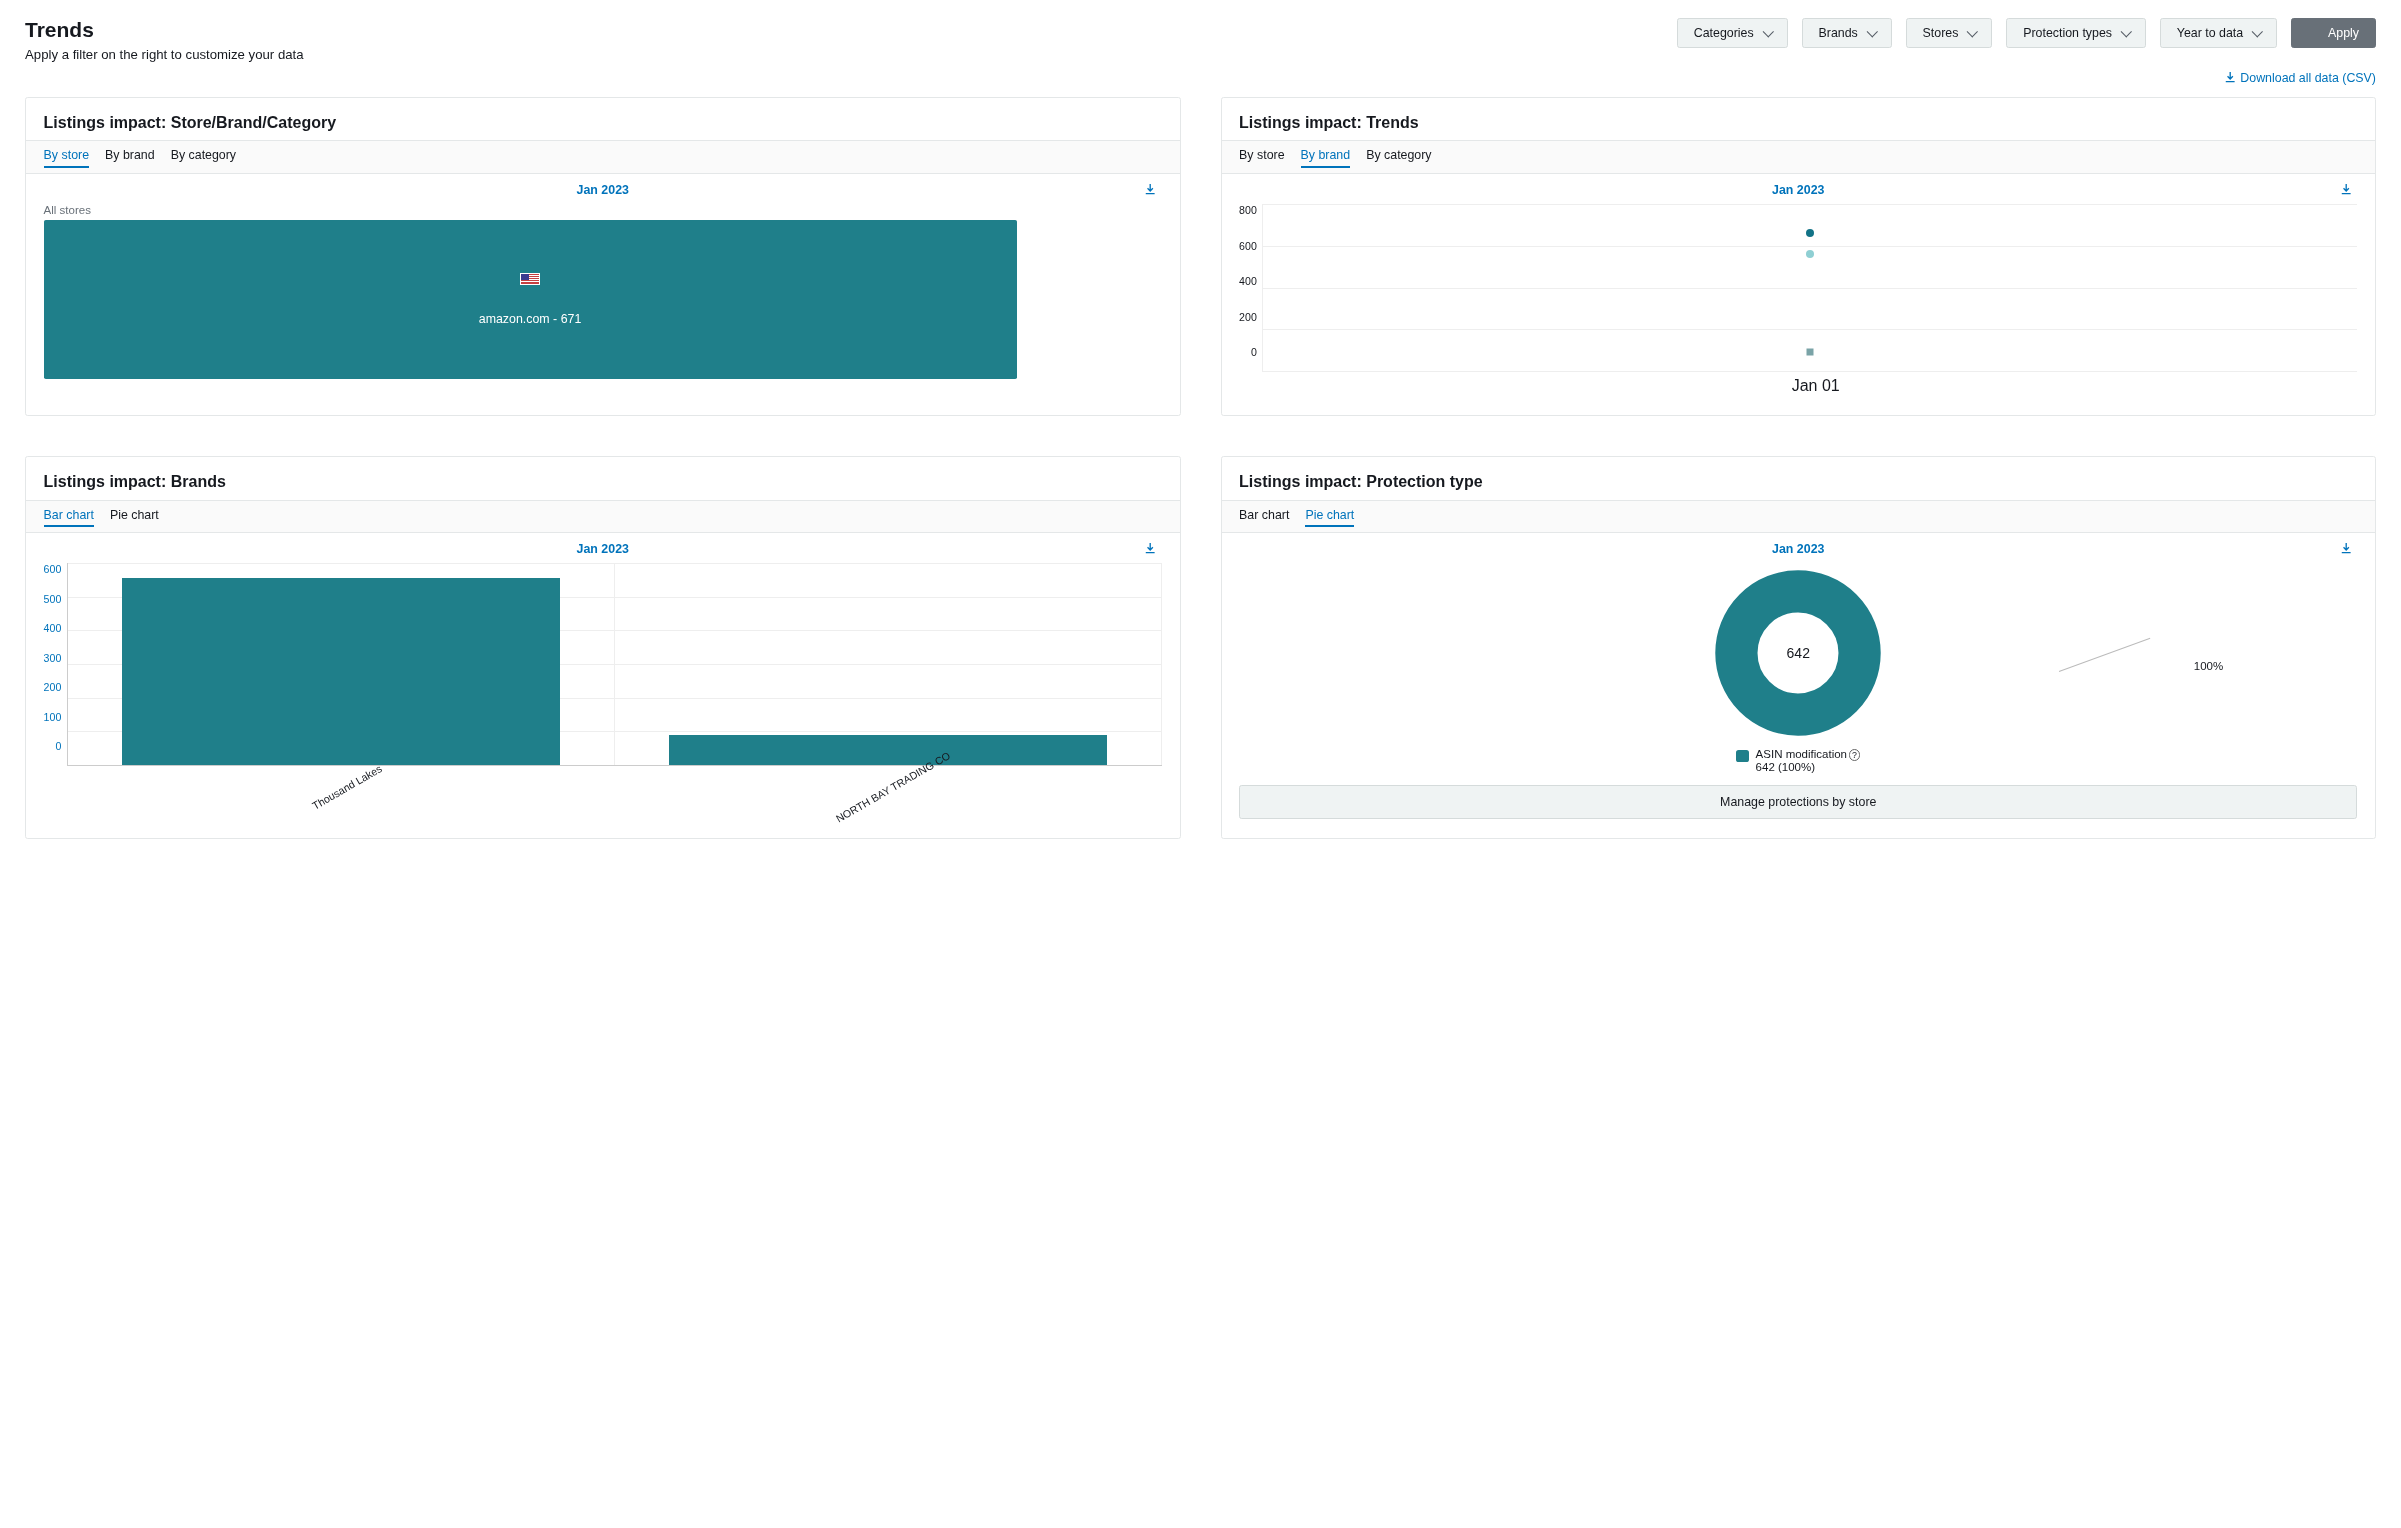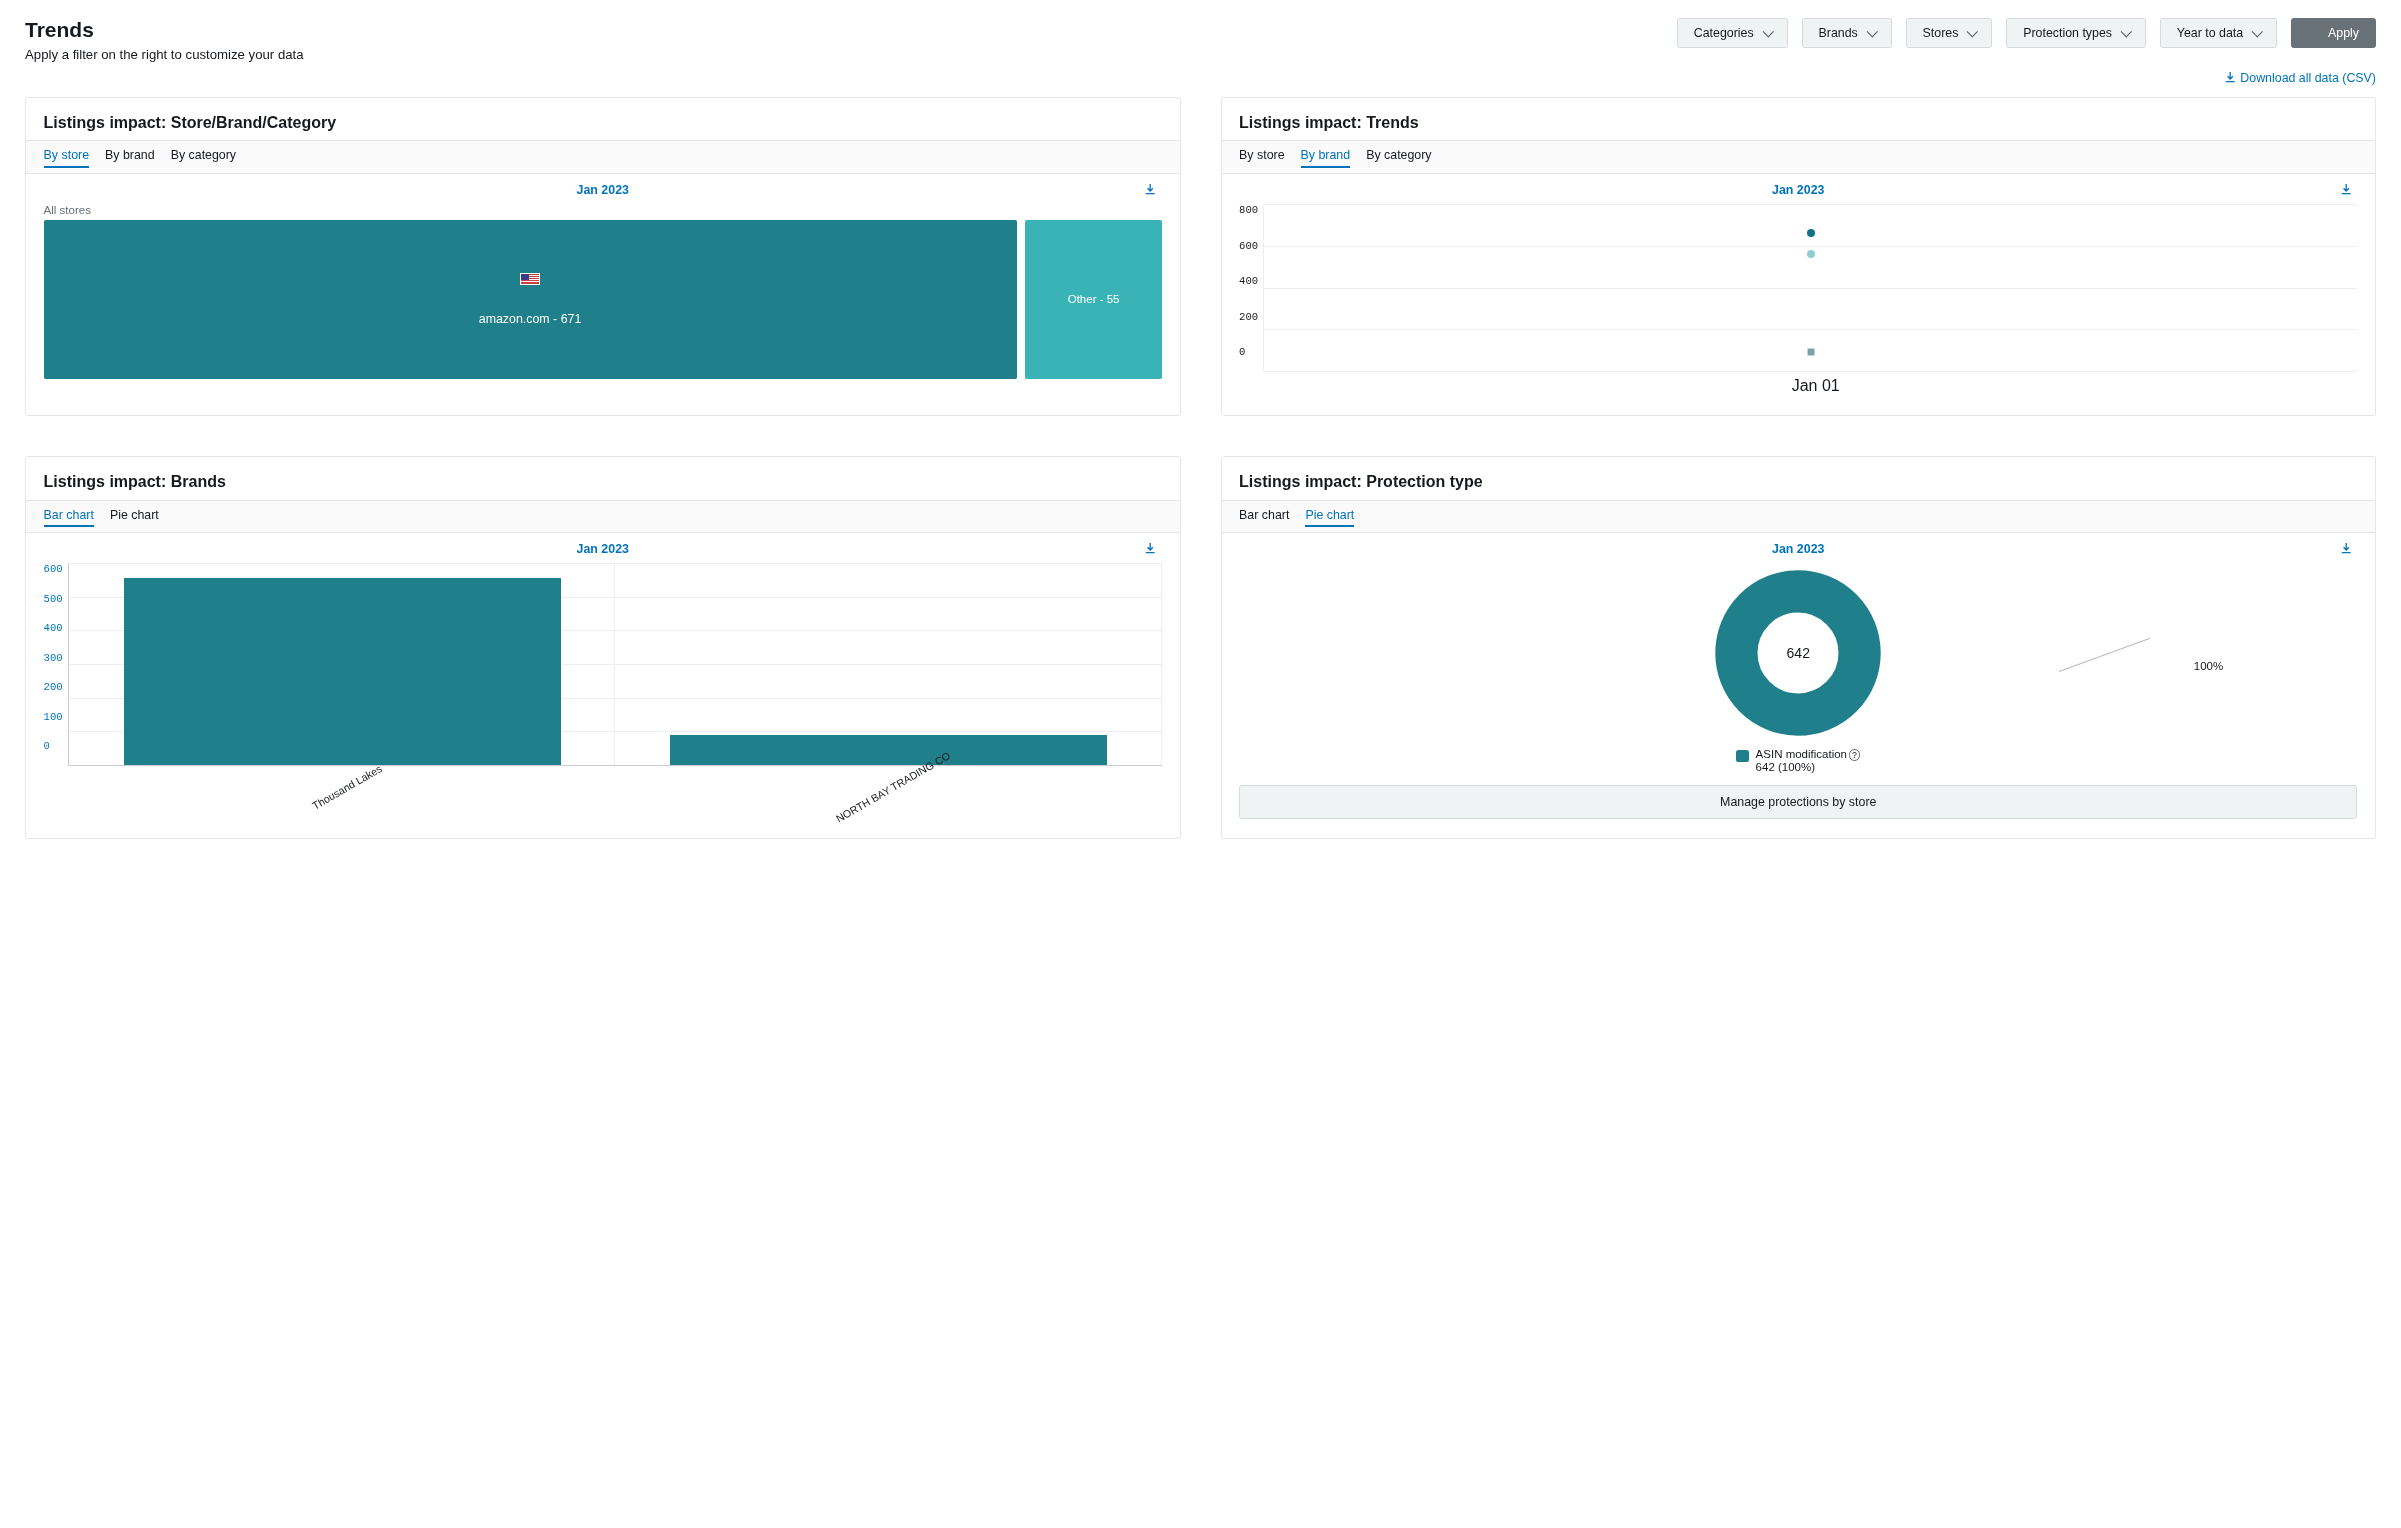--- a/index.html
+++ b/index.html
@@ -73,21 +73,21 @@
   .small-label{font-size:11.5px;color:#687078;margin-bottom:3.5px;}
   
   .treemap{display:flex;gap:8.8px;height:159px;}
   .tm-big{flex:0 0 87%;background:#1f7f8a;border-radius:1.8px;display:flex;flex-direction:column;align-items:center;justify-content:center;color:#fff;font-size:12.4px;gap:26.5px;}
   .tm-small{flex:1;background:#3ab3b6;border-radius:1.8px;display:flex;align-items:center;justify-content:center;color:#fff;font-size:11.5px;text-align:center;padding:3.5px;}
   .flag{width:19.4px;height:12.4px;border:0.9px solid #fff;position:relative;background:
     repeating-linear-gradient(#c64040 0 1px,#fff 1px 1.9px);}
   .flag::before{content:"";position:absolute;left:0;top:0;width:8px;height:6.2px;background:#3b3b8f;}
   
   .barchart{display:flex;height:203px;}
-  .y-axis{display:flex;flex-direction:column;justify-content:space-between;padding-right:5.3px;color:#0073bb;font-size:10.6px;padding-bottom:14px;font-family:Liberation Mono, monospace;}
+  .y-axis{display:flex;flex-direction:column;justify-content:space-between;align-items:flex-end;padding-right:5.3px;color:#0073bb;font-size:10.6px;padding-bottom:14px;}
   .plot{flex:1;position:relative;border-left:0.9px solid #ccc;border-bottom:0.9px solid #ccc;}
   .plot .glines{position:absolute;inset:0;display:flex;flex-direction:column;justify-content:space-between;}
   .plot .glines div{border-top:0.9px solid #eee;height:0;}
   .plot .glines div:last-child{border:none;}
   .bars{position:absolute;inset:0;display:flex;align-items:flex-end;}
   .barcol{flex:1;display:flex;flex-direction:column;align-items:center;justify-content:flex-end;height:100%;position:relative;}
   .barcol::before{content:"";position:absolute;right:0;top:0;bottom:0;border-right:0.9px solid #eee;}
   .bar{width:80%;background:#1f7f8a;}
   .xlabels{display:flex;margin-left:26.5px;}
   .xlabels span{flex:1;text-align:center;font-size:10.6px;color:#16191f;transform:rotate(-30deg);transform-origin:center;padding-top:16px;white-space:nowrap;}
@@ -167,21 +167,20 @@
             <path d="M7 1v8M4 6l3 3 3-3M2 12h10" stroke="#0073bb" stroke-width="1.5" fill="none"></path>
           </svg>
       </span>
     </div>
     <div class="small-label">All stores</div>
     <div class="treemap">
       <div class="tm-big">
         <div class="flag"></div>
         <span>amazon.com - 671</span>
       </div>
-      <div class="tm-small">Other - 55</div>
     </div>
   </div>
 
   <div class="card">
     <h2>Listings impact: Trends</h2>
     <div class="tabs">
       <span class="tab">By store</span>
       <span class="tab active">By brand</span>
       <span class="tab">By category</span>
     </div>

